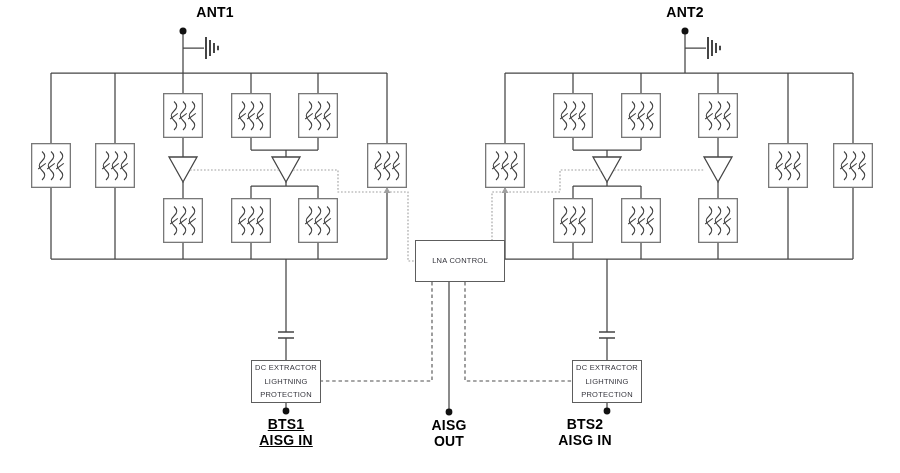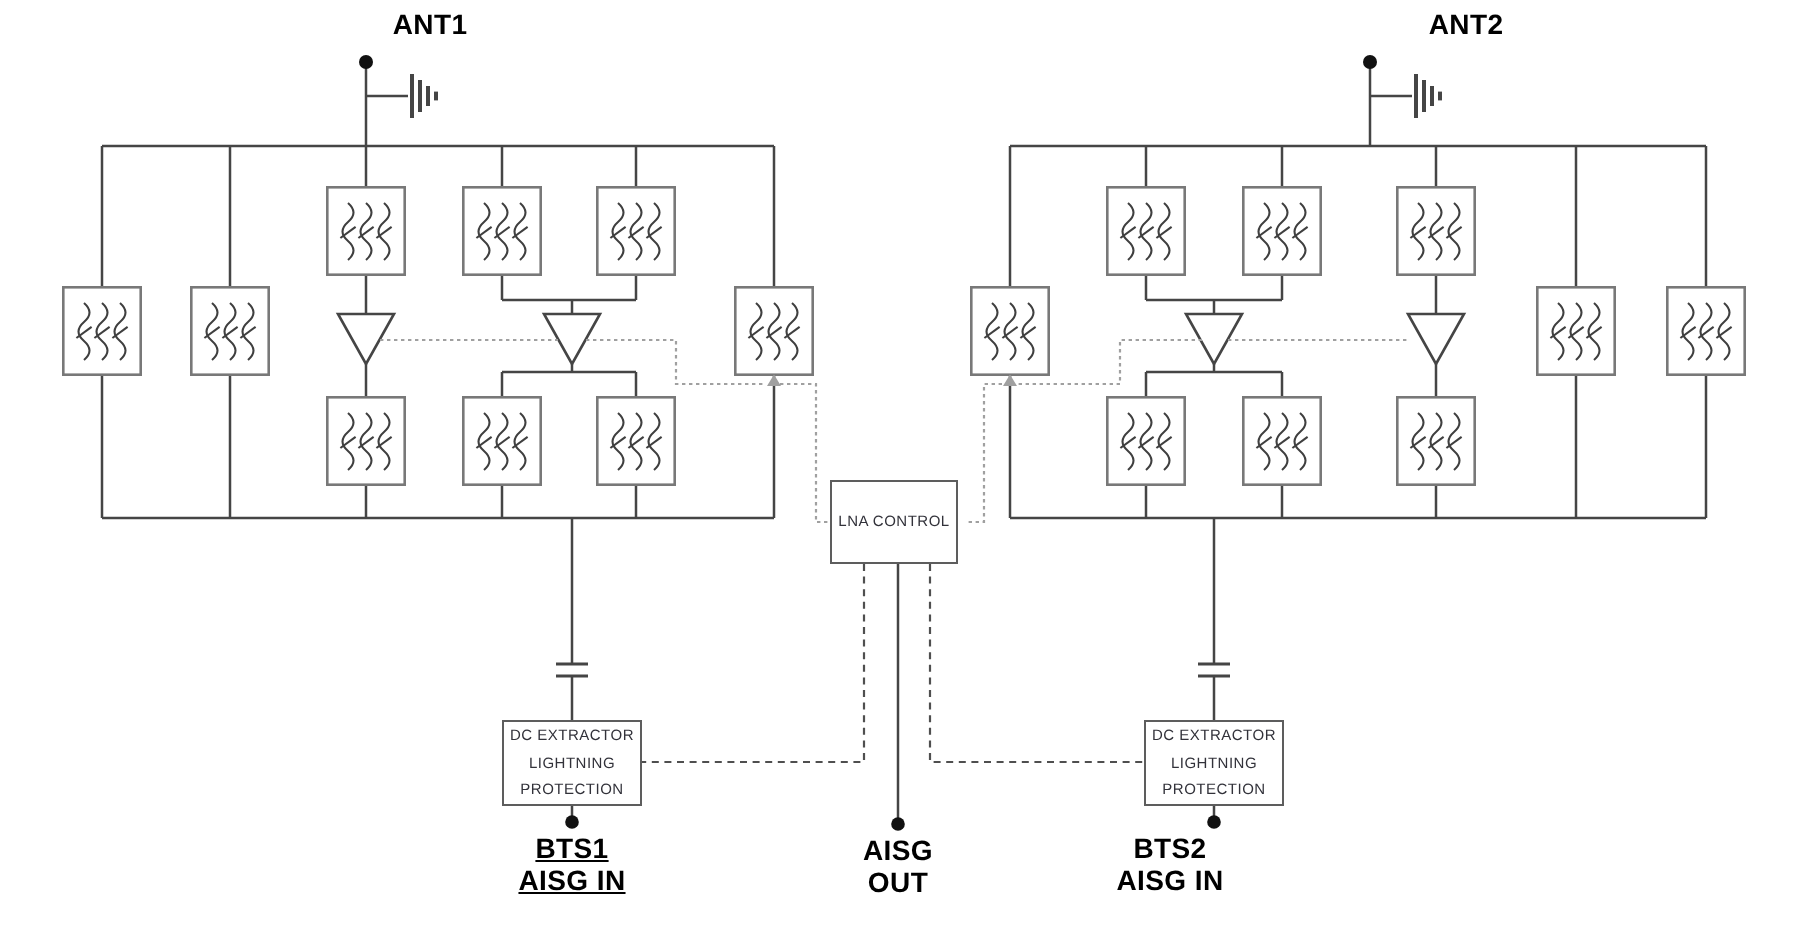--- a/index.html
+++ b/index.html
@@ -130,23 +130,23 @@
 
       <path class="s" d="M449,282 V409"></path>
       <circle class="term" cx="449" cy="412" r="3.4"></circle>
 
       <path class="dsh" d="M432,282 V381 H321"></path>
       <path class="dsh" d="M465,282 V381 H572"></path>
     </g>
   </svg>
 
   <div class="port-label" style="left:183px;top:5px;margin-left:32px;">ANT1</div>
-  <div class="port-label" style="left:685px;top:5px;margin-left:48px;">ANT2</div>
+  <div class="port-label" style="left:685px;top:5px;">ANT2</div>
 
-  <div class="block-box lna" style="left:415px;top:240px;width:64px;height:42px;text-align:center;">
+  <div class="block-box lna" style="left:415px;top:240px;width:90px;height:42px;text-align:center;">
     <div class="bline">LNA CONTROL</div>
   </div>
 
   <div class="block-box" style="left:251px;top:360px;width:70px;height:43px;">
     <div class="bline">DC EXTRACTOR</div>
     <div class="bline">LIGHTNING</div>
     <div class="bline">PROTECTION</div>
   </div>
 
   <div class="block-box" style="left:572px;top:360px;width:70px;height:43px;">

